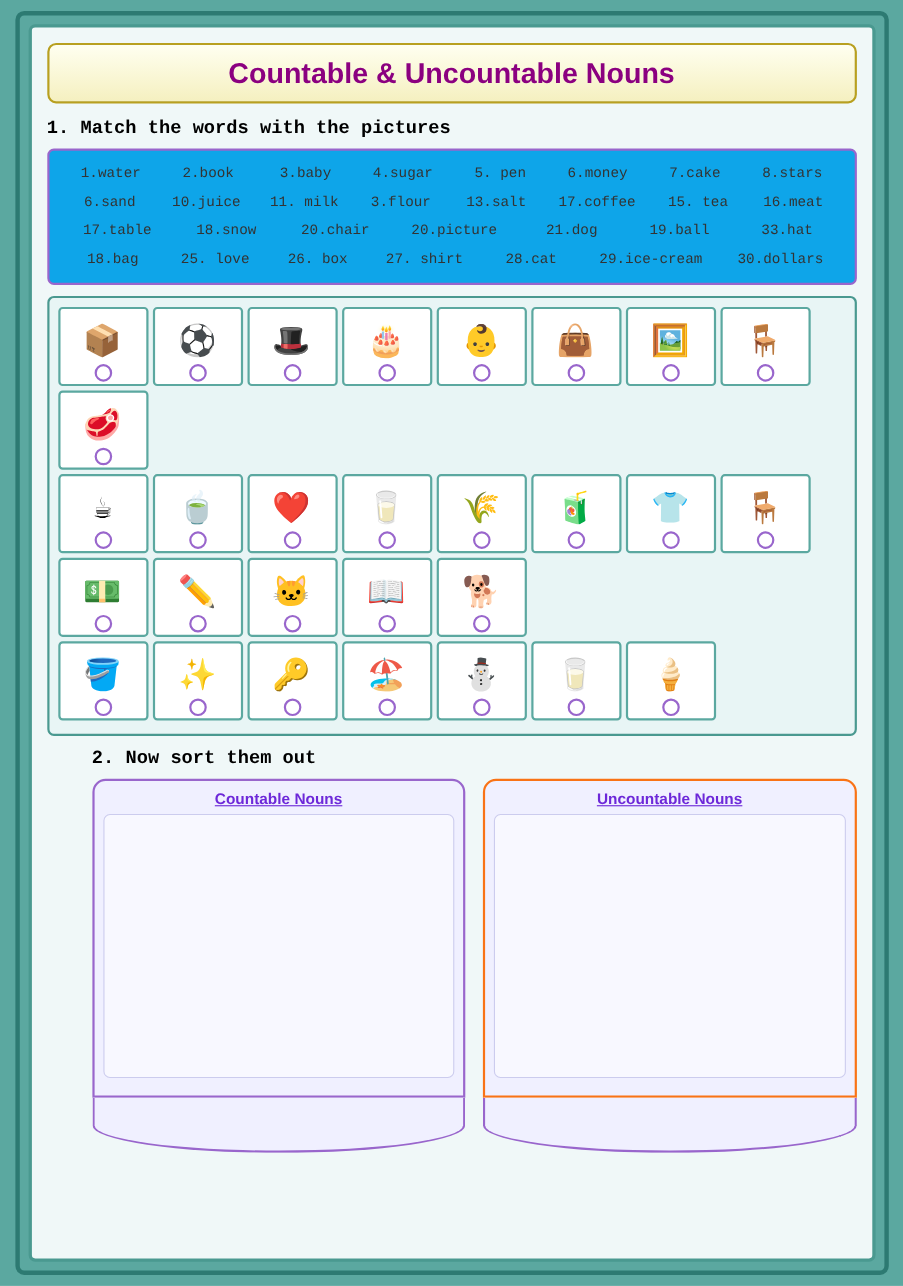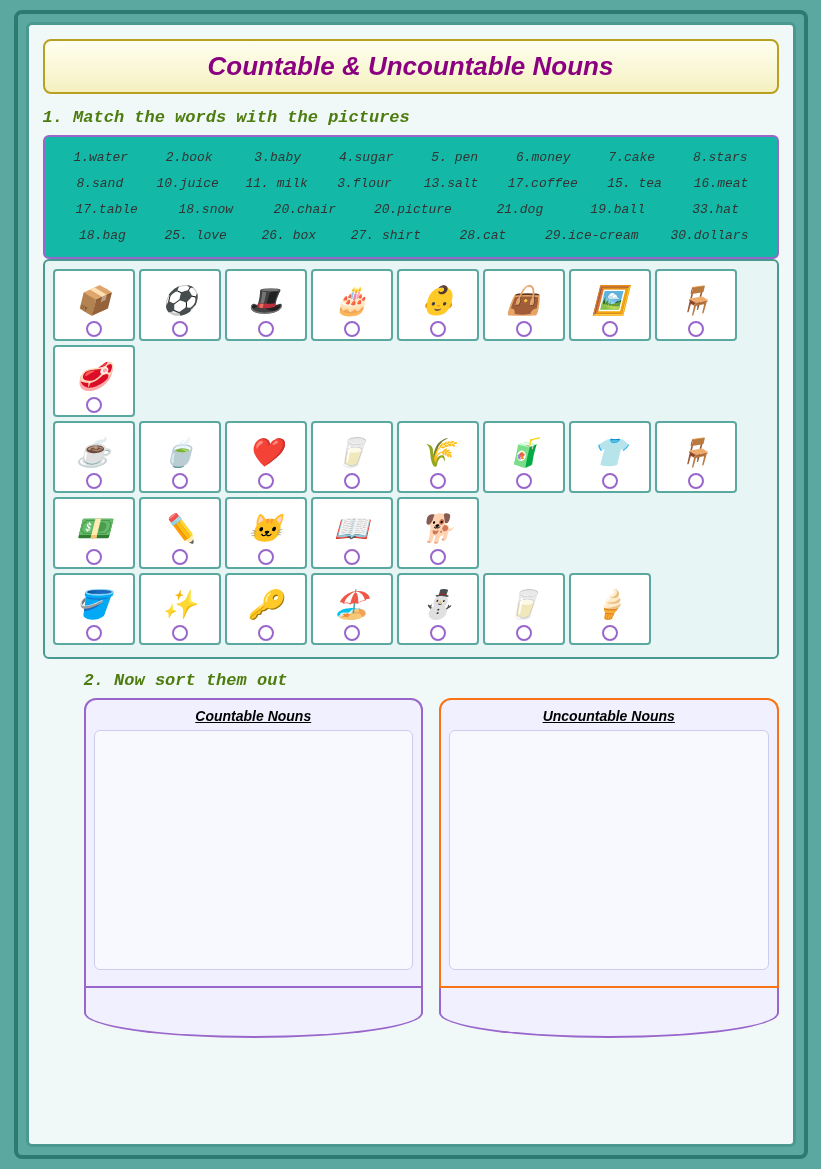--- a/index.html
+++ b/index.html
@@ -13,21 +13,20 @@
       justify-content: center;
       padding: 10px;
     }
     .outer-border {
       width: 794px;
       min-height: 1148px;
       background: #5ba8a0;
       border: 4px solid #2d7a72;
       border-radius: 8px;
       padding: 8px;
-      font-style: italic;
     }
     .inner-page {
       background: #f0f8f8;
       min-height: 1125px;
       border: 3px solid #4a9990;
       border-radius: 6px;
       padding: 14px;
     }
     .title-box {
       border: 2px solid #b8a020;
@@ -37,32 +36,32 @@
       padding: 10px 20px;
       margin-bottom: 14px;
     }
     .title-box h1 {
       color: #8b0080;
       font-size: 26px;
       font-family: Arial, sans-serif;
       font-weight: bold;
     }
     .section-title {
-      color: #4d7c0f;
+      color: #000000;
       font-size: 17px;
       font-weight: bold;
       margin-bottom: 8px;
       font-family: 'Courier New', monospace;
     }
     .words-box {
       border: 2px solid #9966cc;
       border-radius: 6px;
-      background: #14b8a6;
+      background: #0ea5e9;
       padding: 8px 12px;
-      margin-bottom: 0;
+      margin-bottom: 10px;
       line-height: 2;
     }
     .words-box .word-row {
       display: flex;
       flex-wrap: nowrap;
       justify-content: space-around;
       font-size: 13px;
       color: #333;
     }
     .words-box .word-row span {
@@ -117,21 +116,21 @@
       margin-left: 41px;
     }
     .sort-boxes {
       display: flex;
       gap: 16px;
       margin-top: 8px;
     }
     .sort-box-title {
       text-align: center;
       font-weight: bold;
-      color: #000000;
+      color: #6d28d9;
       text-decoration: underline;
       font-size: 14px;
       margin-bottom: 6px;
       font-family: Arial, sans-serif;
     }
   </style>
 </head>
 <body>
 
 <div class="outer-border">
@@ -148,21 +147,21 @@
         <span>1.water</span>
         <span>2.book</span>
         <span>3.baby</span>
         <span>4.sugar</span>
         <span>5. pen</span>
         <span>6.money</span>
         <span>7.cake</span>
         <span>8.stars</span>
       </div>
       <div class="word-row">
-        <span>8.sand</span>
+        <span>6.sand</span>
         <span>10.juice</span>
         <span>11. milk</span>
         <span>3.flour</span>
         <span>13.salt</span>
         <span>17.coffee</span>
         <span>15. tea</span>
         <span>16.meat</span>
       </div>
       <div class="word-row">
         <span>17.table</span>

